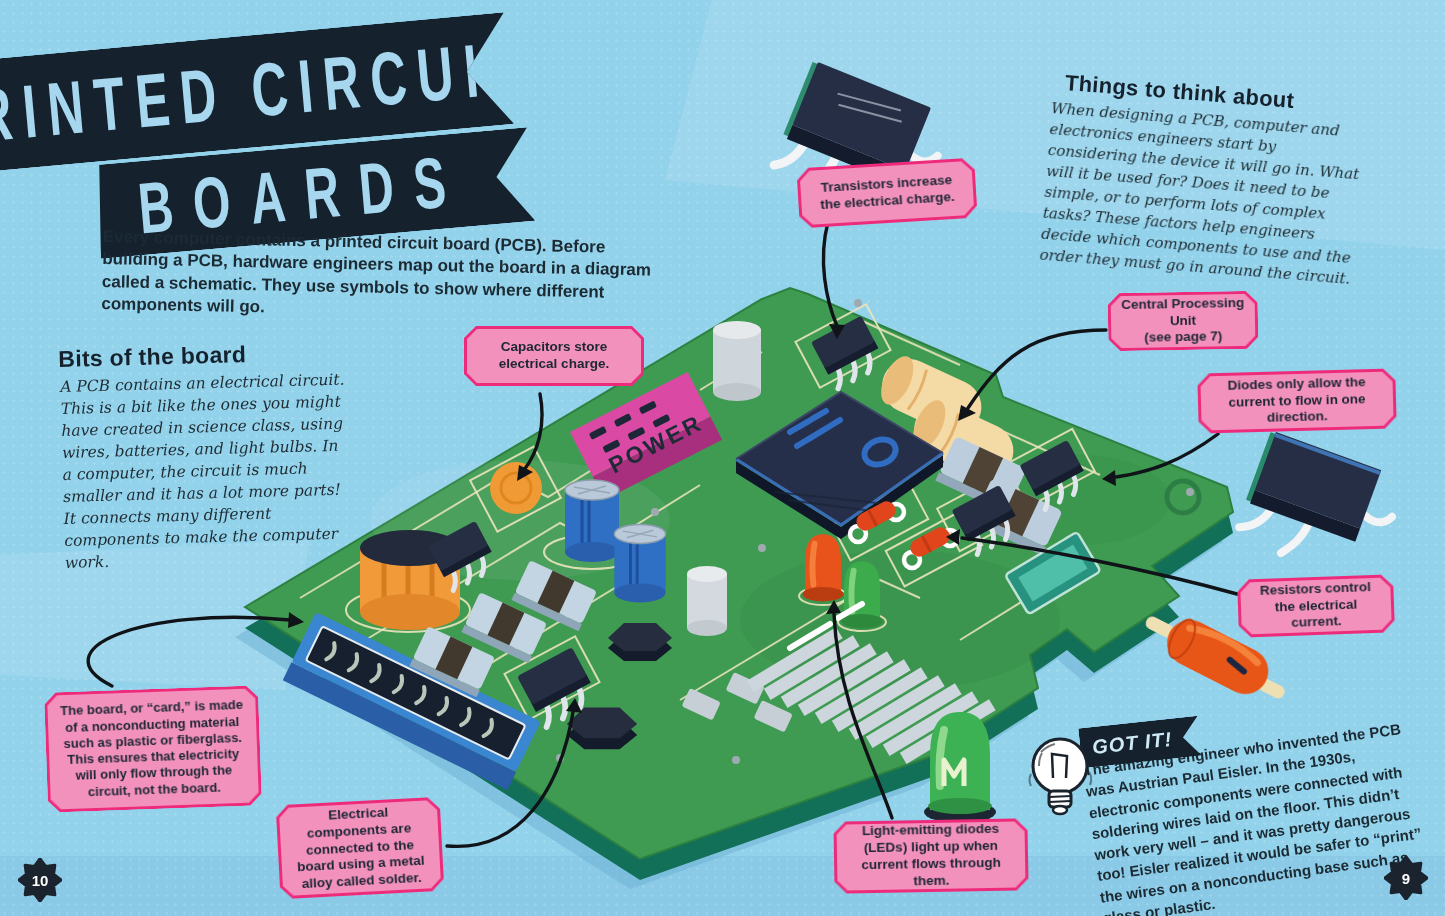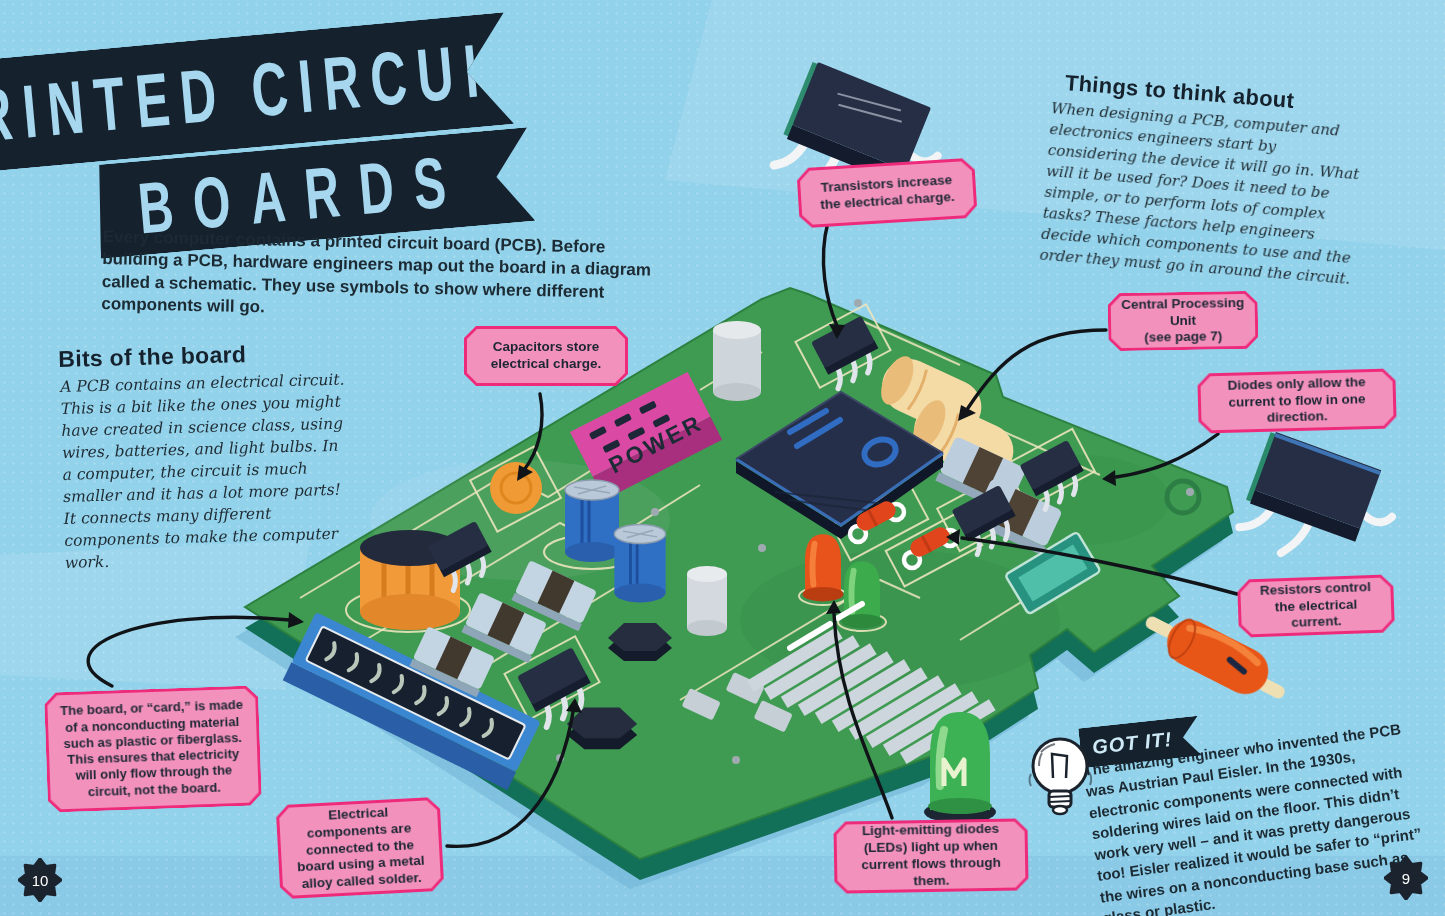--- a/index.html
+++ b/index.html
@@ -41,21 +41,21 @@
   
   .callout{position:absolute;z-index:6;background:#ee2a7b;
     filter:drop-shadow(3px 4px 0 rgba(135,205,235,.85));
     clip-path:polygon(12px 0,calc(100% - 12px) 0,100% 12px,100% calc(100% - 12px),
       calc(100% - 12px) 100%,12px 100%,0 calc(100% - 12px),0 12px);}
   .callout .in{position:absolute;inset:3px;background:#f391bd;display:flex;align-items:center;justify-content:center;
     text-align:center;padding:4px 10px;box-sizing:border-box;color:#1c2733;font-weight:700;font-size:13.5px;line-height:1.25;
     clip-path:polygon(10px 0,calc(100% - 10px) 0,100% 10px,100% calc(100% - 10px),
       calc(100% - 10px) 100%,10px 100%,0 calc(100% - 10px),0 10px);}
   .co-transistors{left:798px;top:163px;width:178px;height:60px;transform:rotate(-3.5deg);}
-  .co-capacitors{left:464px;top:326px;width:164px;height:60px;}
+  .co-capacitors{left:464px;top:326px;width:180px;height:60px;}
   .co-cpu{left:1108px;top:292px;width:150px;height:58px;transform:rotate(-1deg);}
   .co-diodes{left:1198px;top:371px;width:198px;height:60px;transform:rotate(-1.5deg);}
   .co-resistors{left:1238px;top:577px;width:156px;height:58px;transform:rotate(-2deg);}
   .co-board{left:46px;top:689px;width:214px;height:120px;transform:rotate(-2deg);}
   .co-board .in{font-size:13px;}
   .co-solder{left:278px;top:801px;width:164px;height:94px;transform:rotate(-3deg);}
   .co-leds{left:834px;top:820px;width:194px;height:72px;transform:rotate(-1deg);}
 
   
   .gotit-banner{position:absolute;left:1080px;top:722px;width:120px;height:40px;z-index:4;
@@ -65,21 +65,21 @@
   .gotit-body{position:absolute;left:1082px;top:760px;width:344px;z-index:3;
     font-size:15px;line-height:1.42;font-weight:700;color:#1b2a33;transform:rotate(-7.5deg);transform-origin:0 0;}
   .bulb-wrap{position:absolute;left:1015px;top:728px;width:90px;height:100px;z-index:5;}
 
   
   .gear{position:absolute;width:44px;height:44px;z-index:4;}
   .gear.g-left{left:18px;top:858px;}
   .gear.g-right{left:1384px;top:856px;}
   .gear svg{position:absolute;inset:0;}
   .gear .num{position:absolute;inset:0;display:flex;align-items:center;justify-content:center;
-    color:#fff;font-weight:400;font-size:15px;}
+    color:#fff;font-weight:700;font-size:15px;}
 
   svg.illu{position:absolute;inset:0;z-index:2;}
   .arrow{stroke:#101418;stroke-width:3.4;fill:none;stroke-linecap:round;}
   .ahead{fill:#101418;}
 </style>
 </head>
 <body>
 
 <div class="stage">
   <div class="wash top"></div>

